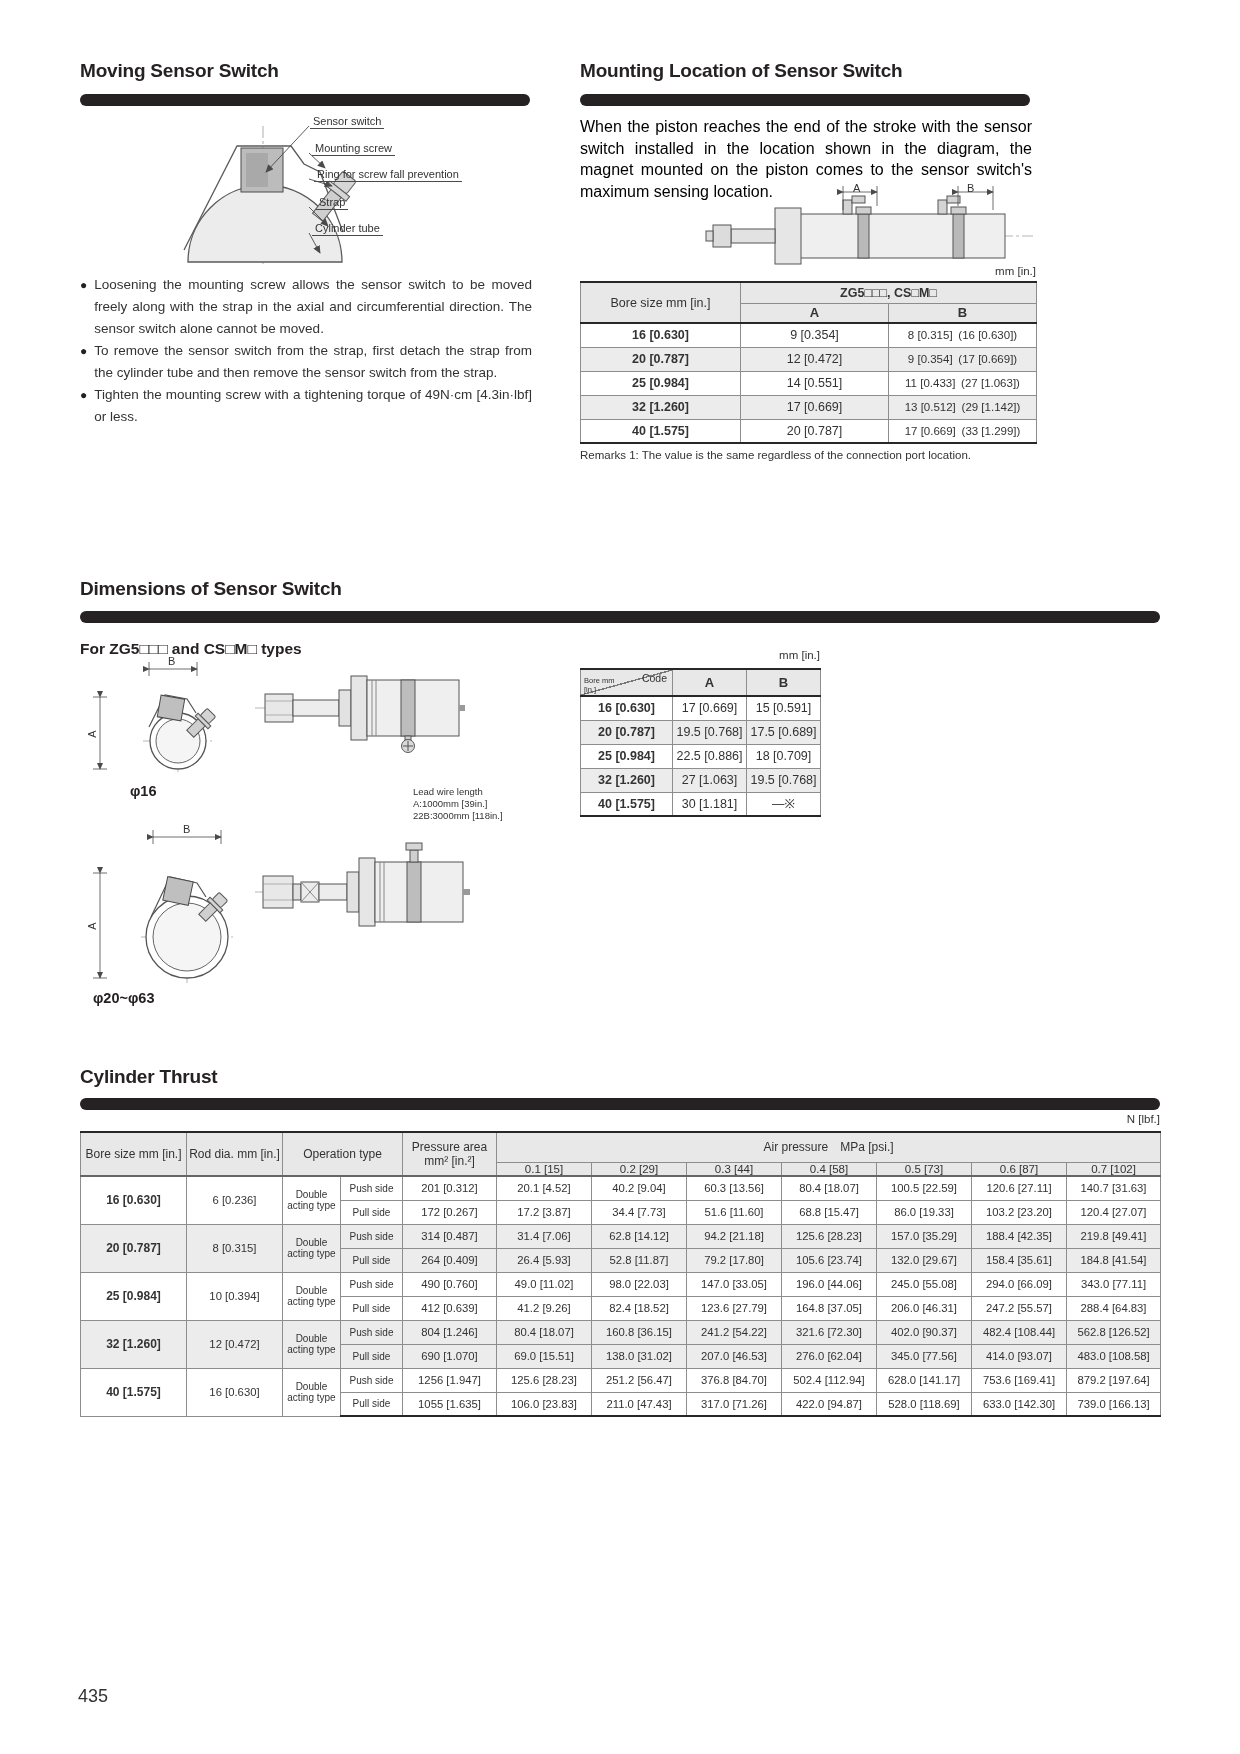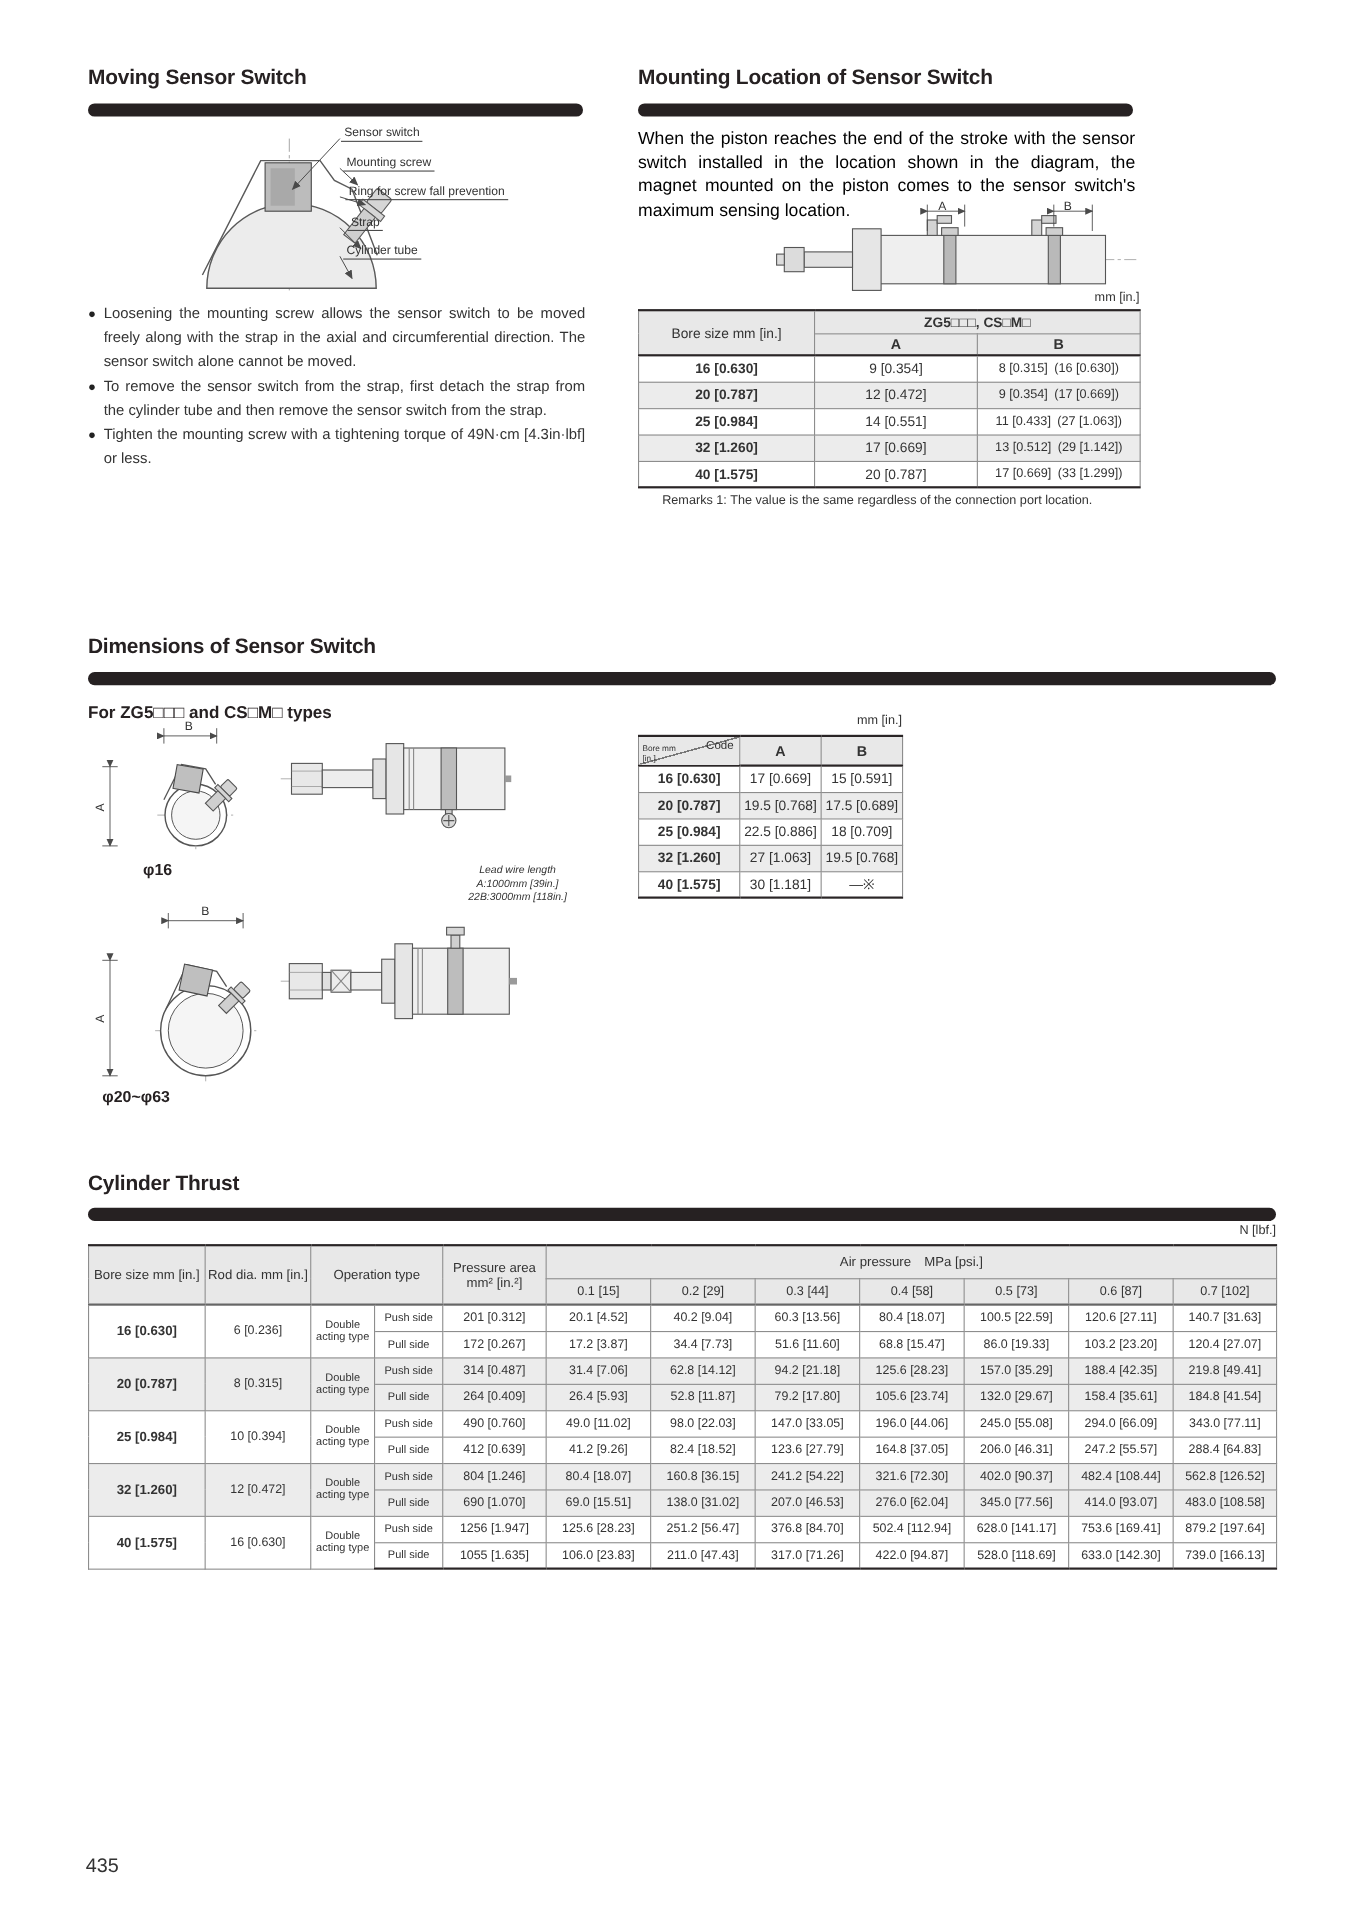--- a/index.html
+++ b/index.html
@@ -46,38 +46,38 @@
   .dimtable tbody tr:last-child td { border-bottom:2px solid #2a2526; }
   .corner { position:relative; padding:0; }
   .corner .diag { position:absolute; inset:0;
     background:linear-gradient(to bottom right, transparent calc(50% - 0.7px), #777 calc(50% - 0.7px), #777 calc(50% + 0.7px), transparent calc(50% + 0.7px)); }
   .corner .code { position:absolute; top:2px; right:5px; font-size:10.5px; }
   .corner .boremm { position:absolute; bottom:1px; left:3px; width:40px; font-size:7.5px; line-height:8.5px; text-align:left; }
 
   
   .ttable { width:1080px; font-size:11.3px; }
   .ttable thead tr:first-child th { border-top:2px solid #2a2526; height:30px; font-size:12px; }
-  .ttable thead tr.prow th { height:24px; font-size:11.5px; }
+  .ttable thead tr.prow th { height:14px; font-size:11.5px; }
   .ttable tbody tr:first-child td { border-top:2px solid #2a2526; }
   .ttable tbody tr:last-child td { border-bottom:2px solid #2a2526; }
   .ttable td { height:24px; }
   .ttable td.op { font-size:10px; line-height:11px; padding:0; }
   .ttable td.bold { font-size:12px; }
   .ttable tbody tr.group-start td { border-top-color:#666; }
 
   .remarks { font-size:11.5px; line-height:17px; color:#333; width:448px; }
   .remarks .r1 { padding-left:63px; text-indent:-63px; }
   .remarks .r2 { margin-left:48px; padding-left:15px; text-indent:-15px; }
 
   .phinote { width:262px; font-size:12.5px; line-height:20px; text-align:justify; color:#333; }
   .phinote .n1 { padding-left:15px; text-indent:-15px; }
   .phinote .n2 { margin-left:15px; }
 
   .philabel { font-size:14.5px; font-weight:bold; color:#262122; }
-  .leadwire { width:115px; font-size:9.5px; line-height:12px; text-align:center; color:#333;font-style:italic; }
+  .leadwire { width:115px; font-size:9.5px; line-height:12px; text-align:left; color:#333; }
   .leadwire .dim22 { margin-right:0; }
   .pagenum { font-size:18px; color:#333; }
 </style>
 </head>
 <body>
 
 <div class="abs sec-title" style="left:80px;top:60px;">Moving Sensor Switch</div>
 <div class="abs bar" style="left:80px;top:94px;width:450px;"></div>
 
 <svg class="abs" style="left:80px;top:110px;" width="460" height="162" viewBox="0 0 460 162">
@@ -203,21 +203,21 @@
         <td class="bcol">13 [0.512] (29 [1.142])</td>
       </tr>
       <tr>
         <td class="bold">40 [1.575]</td>
         <td>20 [0.787]</td>
         <td class="bcol">17 [0.669] (33 [1.299])</td>
       </tr>
     </tbody>
 </table>
 
-<div class="abs remarks" style="left:602px;top:447px;">
+<div class="abs remarks" style="left:580px;top:447px;">
   <p class="r1">Remarks 1: The value is the same regardless of the connection port location.</p>
 </div>
 
 <div class="abs sec-title" style="left:80px;top:578px;">Dimensions of Sensor Switch</div>
 <div class="abs bar" style="left:80px;top:611px;width:1080px;"></div>
 <div class="abs sub-title" style="left:80px;top:640px;">For ZG5□□□ and CS□M□ types</div>
 
 <svg class="abs" style="left:85px;top:655px;" width="170" height="122" viewBox="0 0 170 122">
   <defs>
       <marker id="ah3" markerWidth="9" markerHeight="8" refX="8" refY="4" orient="auto">

